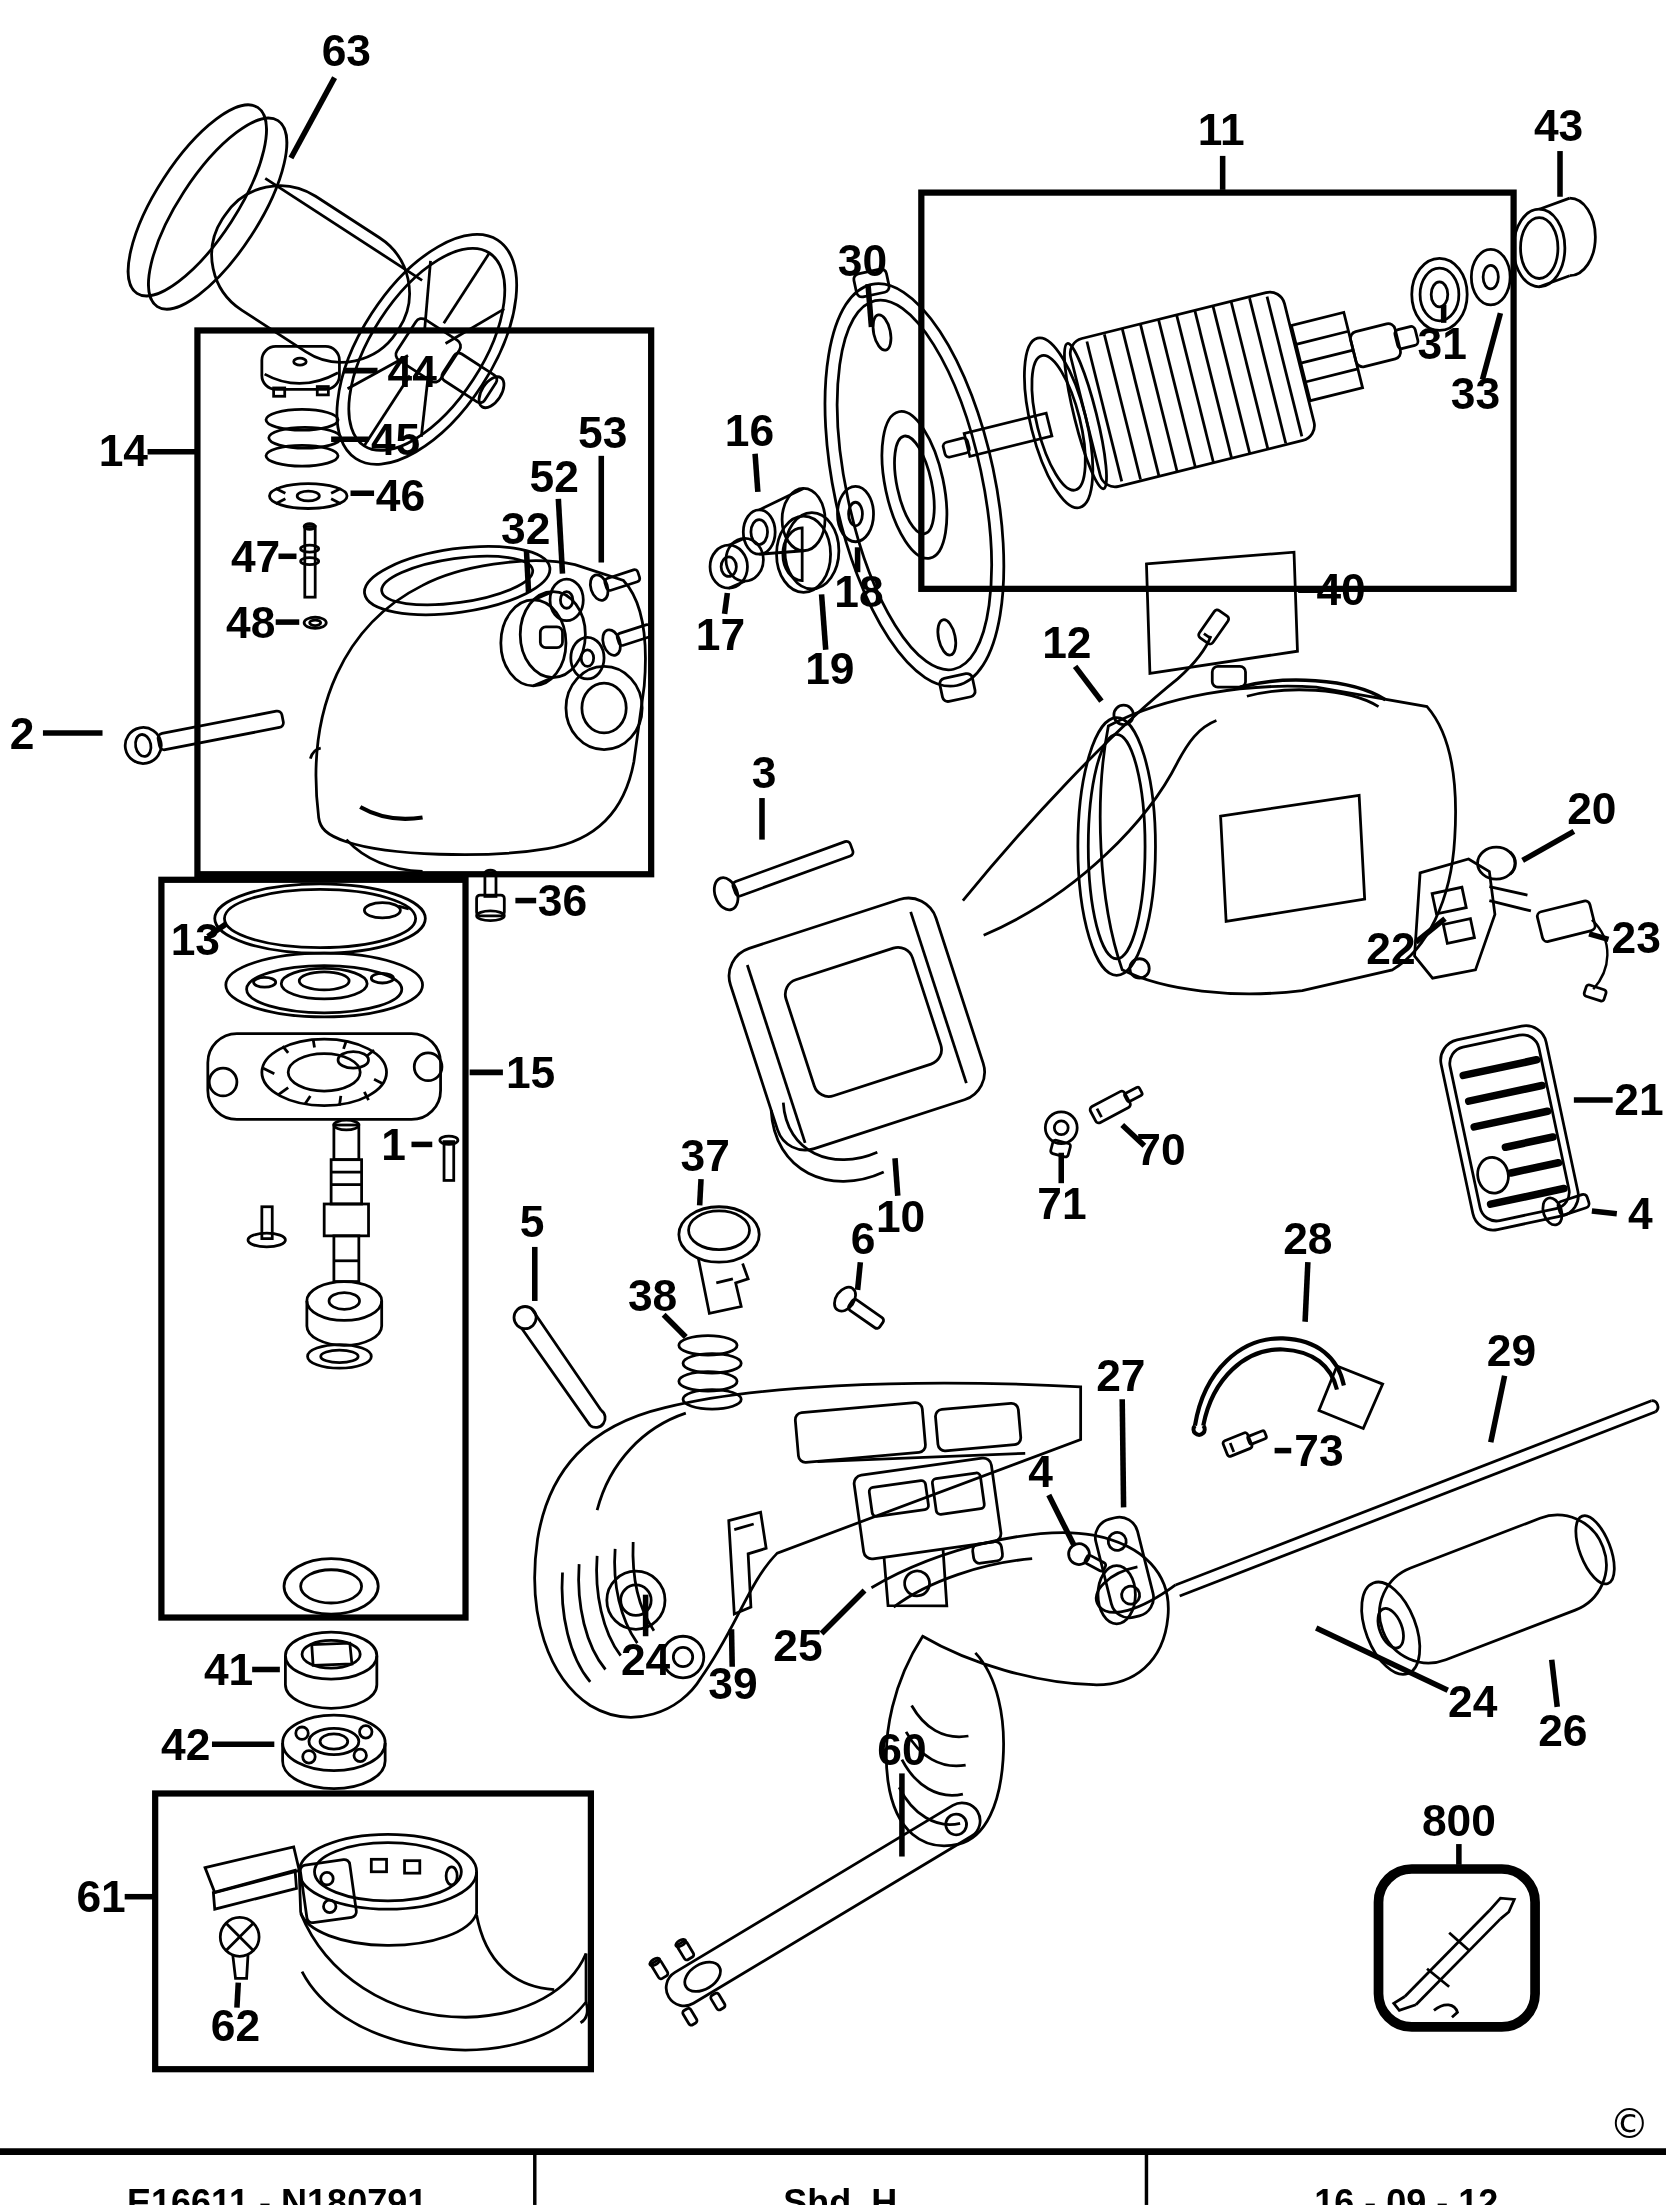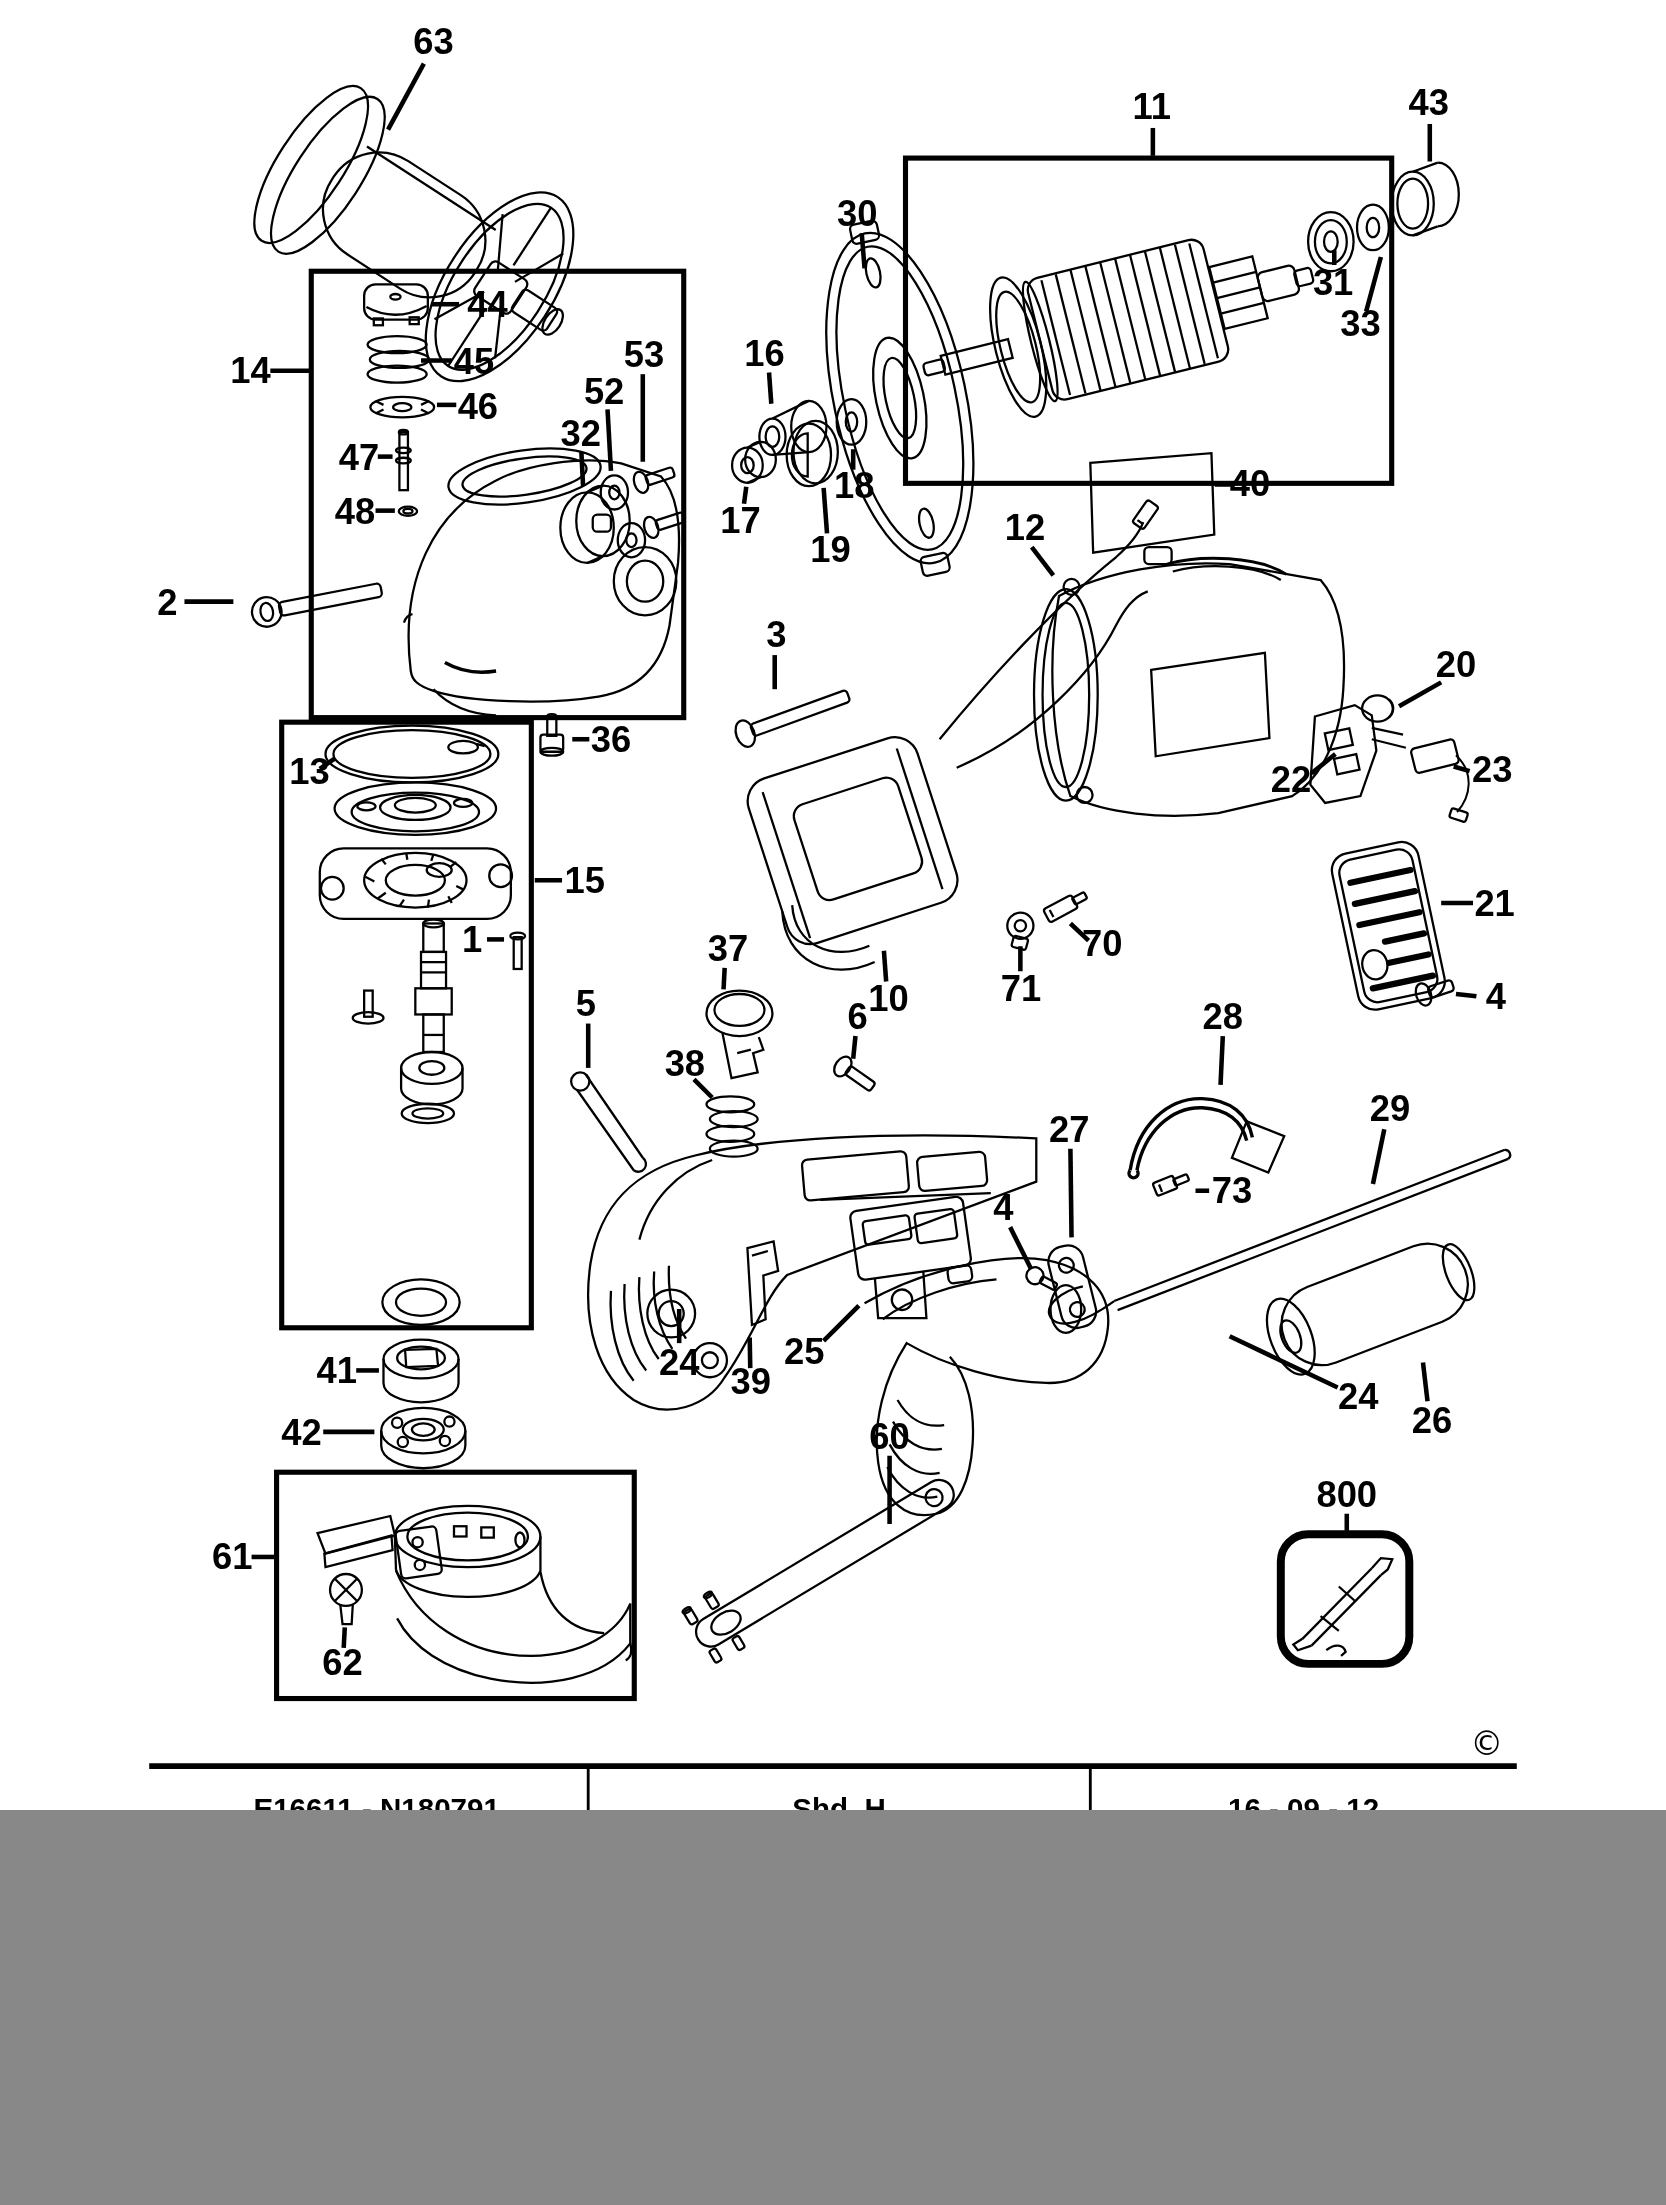--- a/index.html
+++ b/index.html
@@ -1,18 +1,18 @@
 <!DOCTYPE html>
 <html style="font-size:11px"><head>
 <meta charset="utf-8">
 <style>
   html,body{margin:0;padding:0;background:#888;}
   .page{
     position:relative;
-    width:1666px;height:1810px;
+    width:1666px;height:2205px;
     background:#ffffff;
     overflow:hidden;
     font-family:"Liberation Sans", sans-serif;
   }
   svg{display:block;width:100%;height:100%;}
   .callout{
     font-family:"Liberation Sans", sans-serif;
     font-weight:bold;
     font-size:64px;
     fill:#000;

